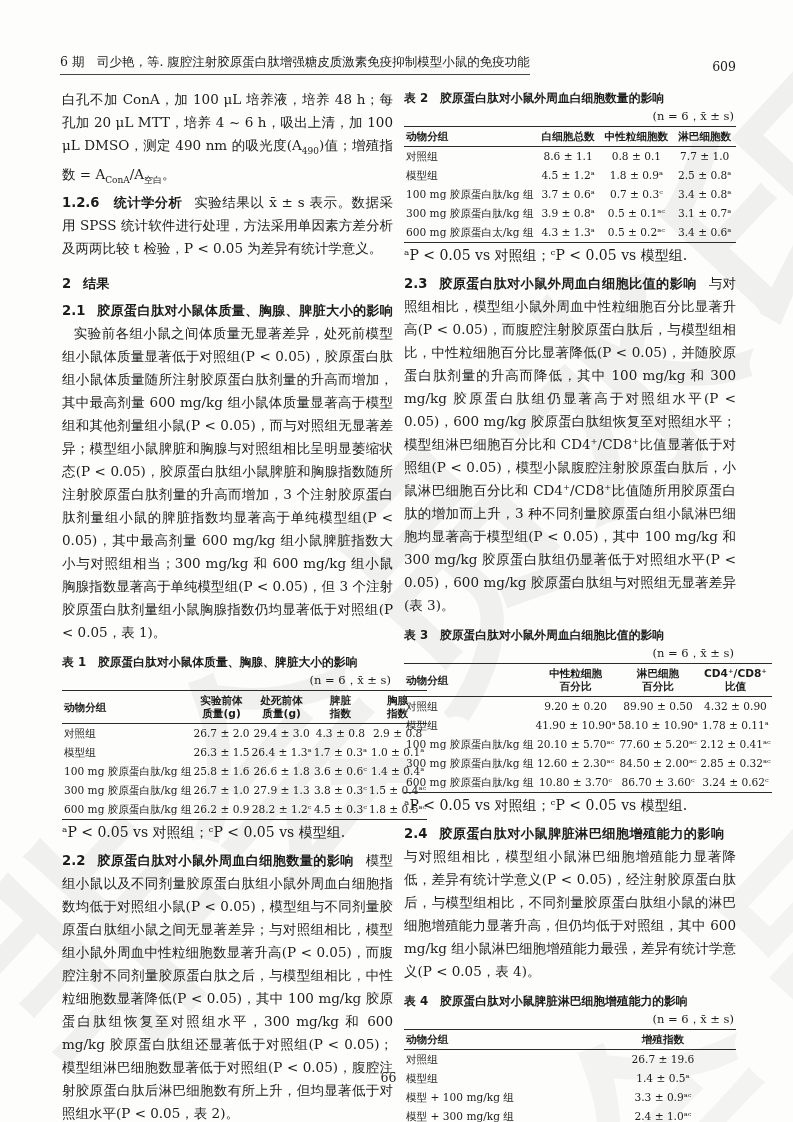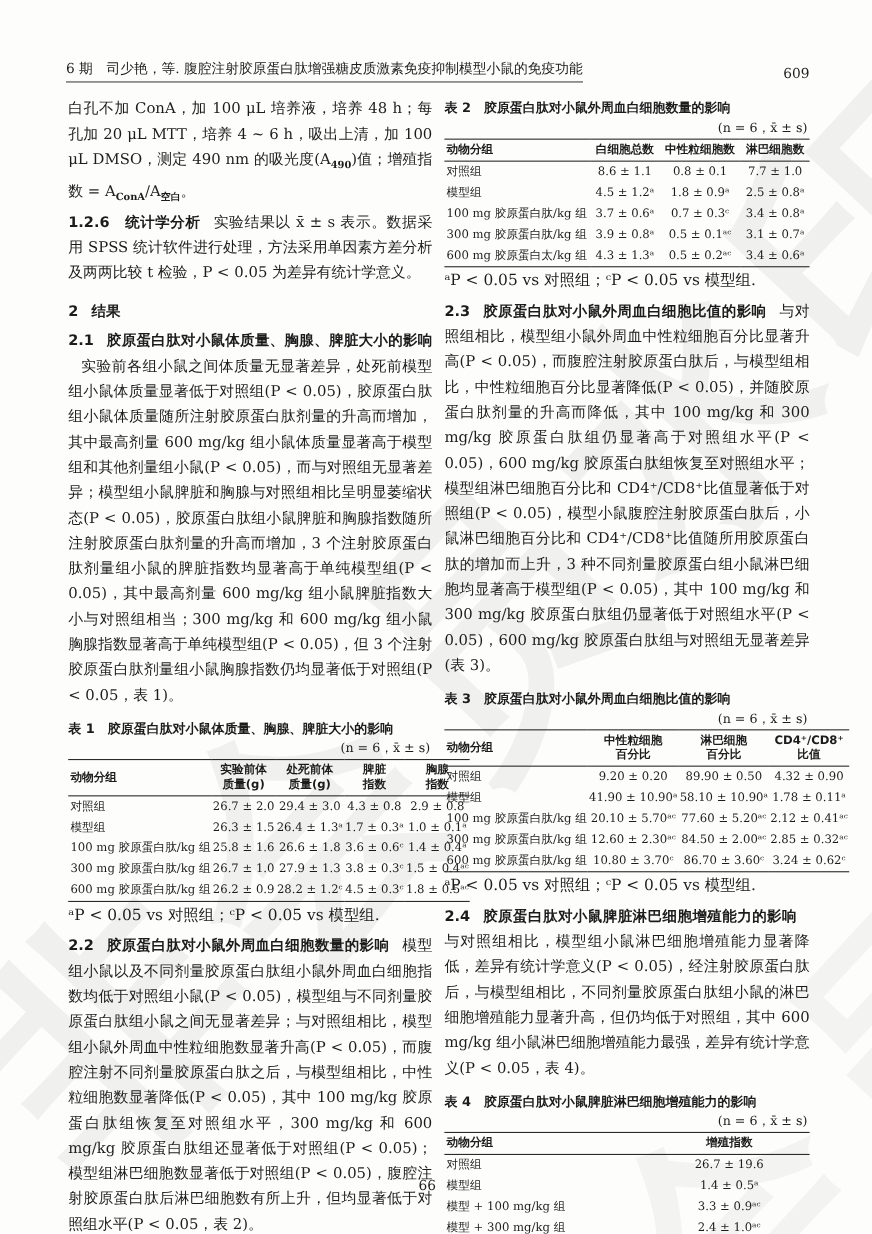--- a/index.html
+++ b/index.html
@@ -33,21 +33,21 @@
     text-justify:inter-ideograph;
   }
   .bold{
     font-weight:700;
     font-family:"DejaVu Sans","Liberation Sans",sans-serif;
     font-size:13.2px;
   }
   .hgap{display:inline-block;width:0.85em;}
   .h2row{margin:12px 0 4px 0;font-size:14px;line-height:23px;}
   .secpara{margin-top:10px;}
-  sub{font-size:9px;font-weight:bold;}
+  sub{font-size:9px;}
   
   .tblock{margin-top:8px;}
   .tcap{
     font-weight:700;font-family:"DejaVu Sans","Liberation Sans",sans-serif;
     font-size:11.8px;line-height:16px;margin-top:10px;
   }
   .tnote{font-size:11.5px;text-align:right;margin:3px 2px 3px 0;line-height:14px;}
   table.tbl{
     width:100%;border-collapse:collapse;
     border-top:1.6px solid #2a2a2a;border-bottom:1.6px solid #2a2a2a;

